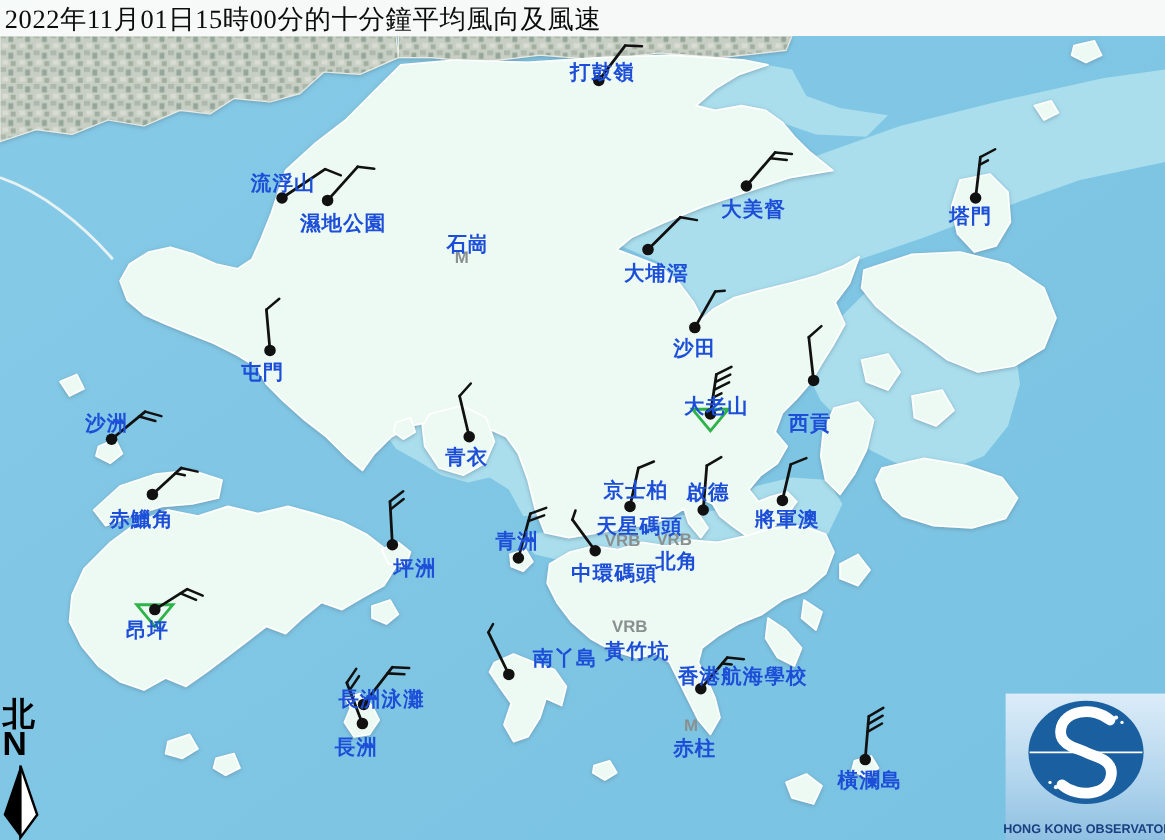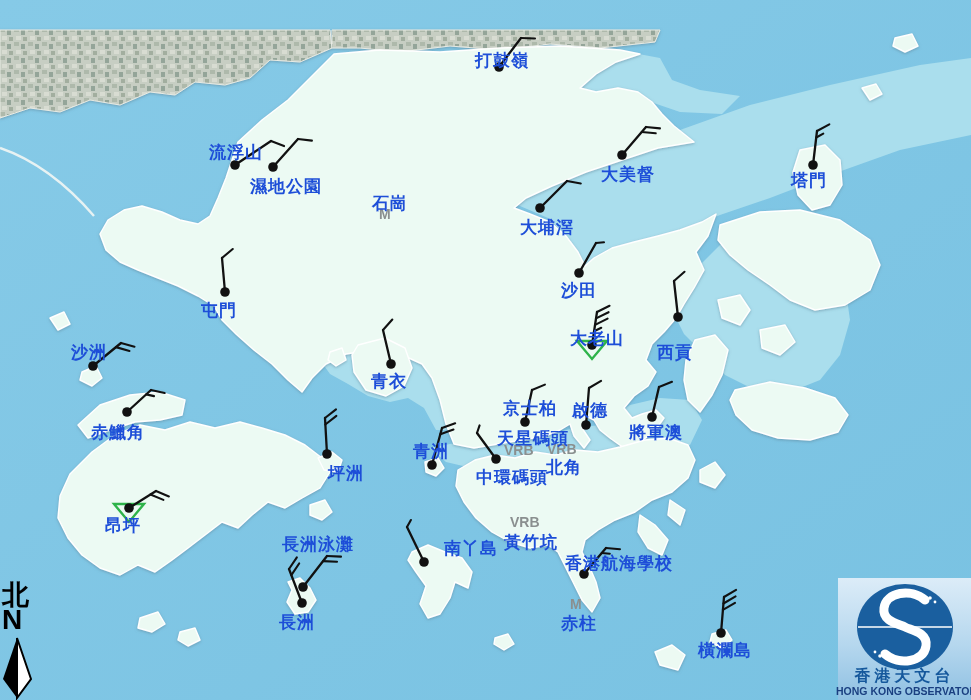--- a/index.html
+++ b/index.html
@@ -254,20 +254,23 @@
         </g>
       </g>
 
     <g>
       <polygon points="17,638 17,698 3,679" fill="#000"></polygon>
       <polygon points="17,638 17,698 31,679" fill="#fff" stroke="#000" stroke-width="2"></polygon>
     </g>
 
   </svg>
 
+  <div id="title-bar">
+    <div id="title-text">2022年11月01日15時00分的十分鐘平均風向及風速</div>
+  </div>
 
   <div id="labels">
       <div class="station-label" style="left: 475px; top: 49px;">打鼓嶺</div>
       <div class="station-label" style="left: 209px; top: 141px;">流浮山</div>
       <div class="station-label" style="left: 250px; top: 175px;">濕地公園</div>
       <div class="station-label" style="left: 372px; top: 192px;">石崗</div>
       <div class="marker" style="left: 379px; top: 206px;">M</div>
       <div class="station-label" style="left: 601px; top: 163px;">大美督</div>
       <div class="station-label" style="left: 791px; top: 169px;">塔門</div>
       <div class="station-label" style="left: 520px; top: 216px;">大埔滘</div>
@@ -286,21 +289,21 @@
       <div class="station-label" style="left: 546px; top: 456px;">北角</div>
       <div class="marker" style="left: 547px; top: 441px;">VRB</div>
       <div class="station-label" style="left: 476px; top: 466px;">中環碼頭</div>
       <div class="station-label" style="left: 413px; top: 440px;">青洲</div>
       <div class="station-label" style="left: 304px; top: 462px; margin-left: 24px;">坪洲</div>
       <div class="station-label" style="left: 105px; top: 514px; text-align: right;">昂坪</div>
       <div class="station-label" style="left: 404px; top: 537px; margin-left: 40px;">南丫島</div>
       <div class="station-label" style="left: 504px; top: 531px;">黃竹坑</div>
       <div class="marker" style="left: 510px; top: 514px;">VRB</div>
       <div class="station-label" style="left: 565px; top: 552px;">香港航海學校</div>
-      <div class="station-label" style="left: 282px; top: 533px;">長洲泳灘</div>
+      <div class="station-label" style="left: 282px; top: 571px;">長洲泳灘</div>
       <div class="station-label" style="left: 279px; top: 611px;">長洲</div>
       <div class="station-label" style="left: 561px; top: 612px;">赤柱</div>
       <div class="marker" style="left: 570px; top: 596px;">M</div>
       <div class="station-label" style="left: 698px; top: 639px;">橫瀾島</div>
     </div>
 
   <div id="compass">
     <span id="compass-cn">北</span>
     <span id="compass-n">N</span>
   </div>
@@ -308,17 +311,16 @@
   <div id="logo-box">
     <svg width="133" height="122" viewBox="0 0 133 122">
       <ellipse cx="67" cy="49" rx="48" ry="43" fill="#1a5f9f"></ellipse>
       <line x1="20" y1="49" x2="114" y2="49" stroke="#ffffff" stroke-width="1.4"></line>
       <path d="M87,22 C73,10 48,14 46,30 C44,44 62,46 67,49 C72,52 90,54 88,68 C86,84 61,88 47,76" fill="none" stroke="#ffffff" stroke-width="9" stroke-linecap="round"></path>
       <circle cx="92" cy="20" r="1.8" fill="#fff"></circle>
         <circle cx="97" cy="24" r="1.4" fill="#fff"></circle>
       <circle cx="42" cy="78" r="1.8" fill="#fff"></circle>
         <circle cx="37" cy="74" r="1.4" fill="#fff"></circle>
     </svg>
-    <div id="logo-cn">香港天文台</div>
     <div id="logo-en">HONG KONG OBSERVATORY</div>
   </div>
 
 </div>
 
 </body></html>

